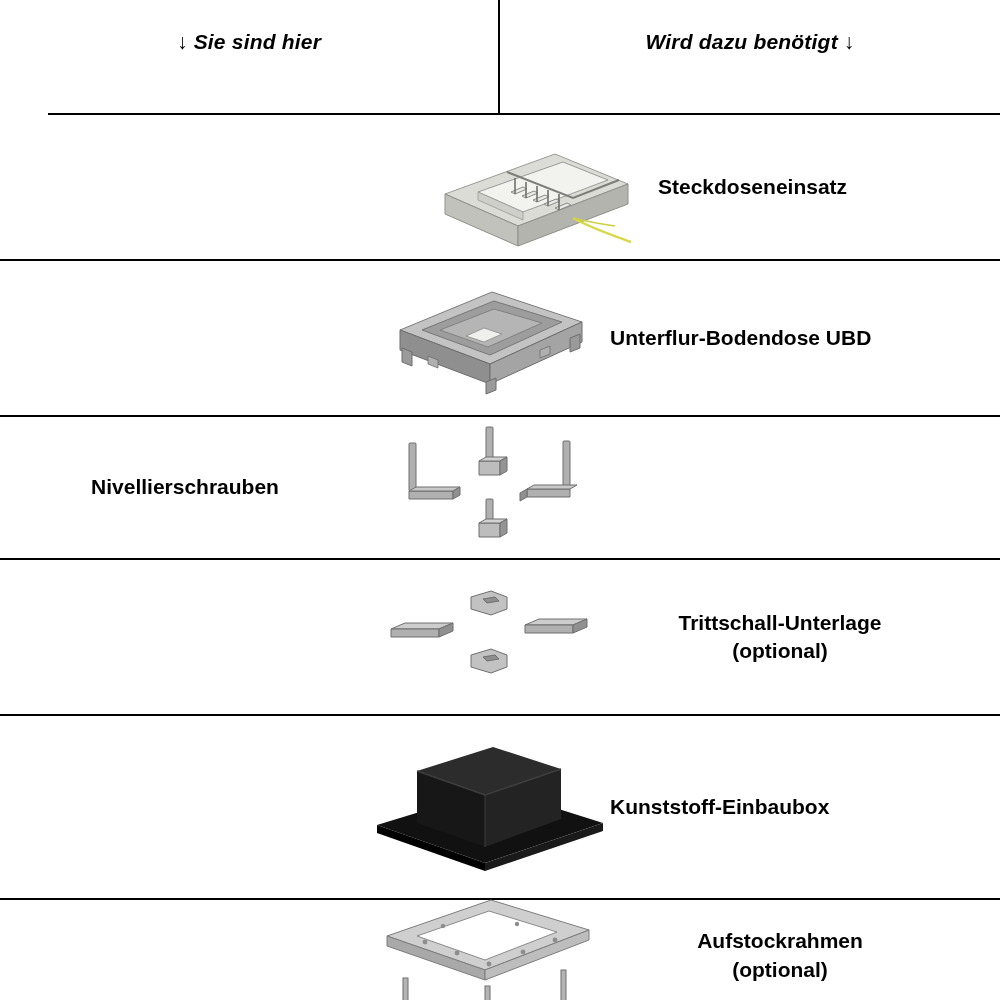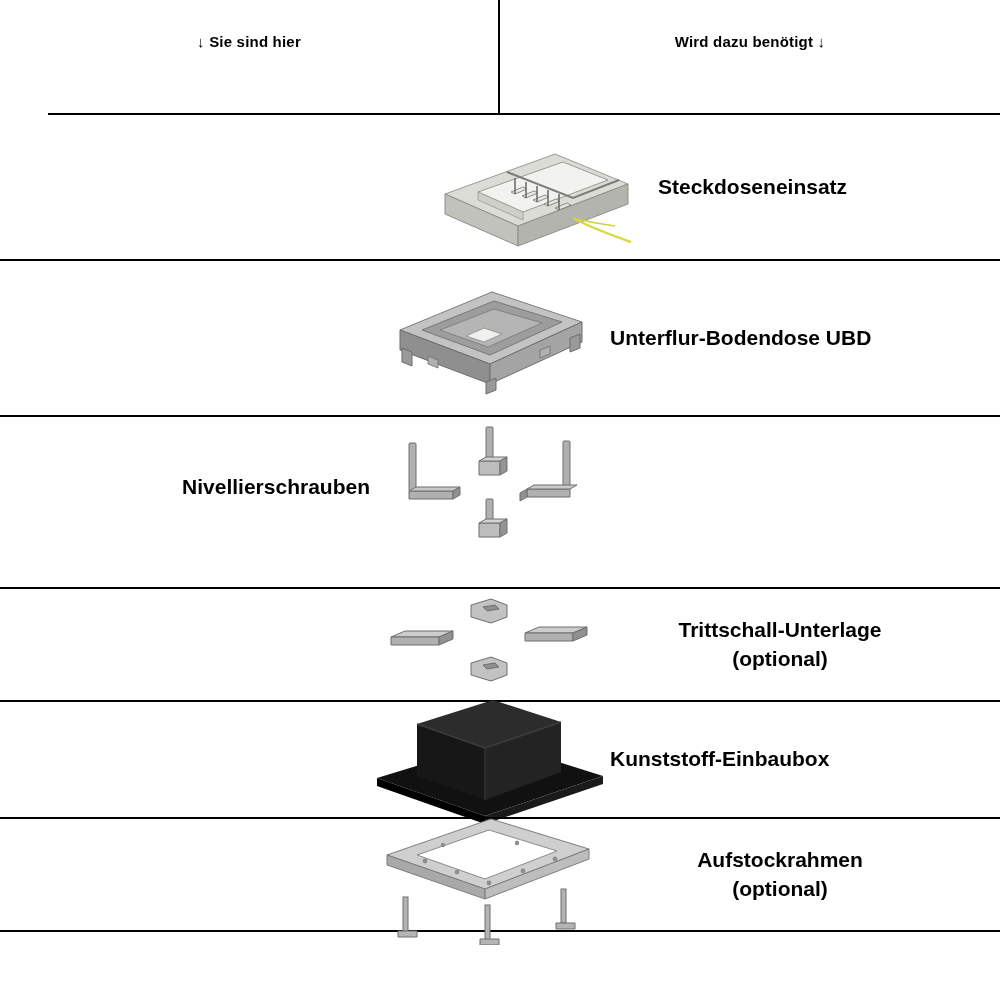--- a/index.html
+++ b/index.html
@@ -40,25 +40,26 @@
     position: absolute;
     top: 0;
     height: 113px;
     display: flex;
     align-items: center;
     justify-content: center;
   }
   .header .col-left { left: 0; width: 498px; }
   .header .col-right { left: 500px; width: 500px; border-radius: 9px; }
   .header-text {
-    font-size: 15px;
+    font-size: 21px;
     font-weight: bold;
     letter-spacing: 0.2px;
     white-space: nowrap;
     padding-bottom: 30px;
+    font-style: italic;
   }
 
   
   .row {
     position: relative;
     border-top: 2px solid #000000;
     box-sizing: border-box;
     width: 1000px;
   }
   .row:last-child { border-bottom: 2px solid #000000; }
@@ -78,21 +79,21 @@
   }
   .label-text {
     font-size: 21px;
     font-weight: bold;
     line-height: 1.35;
     white-space: pre-line;
   }
   .label.left {
     left: 0;
     width: 370px;
-    justify-content: flex-end;
+    justify-content: center;
     text-align: center;
   }
   .label.right {
     left: 610px;
     width: 390px;
     justify-content: flex-start;
     text-align: left;
   }
   .label.right.centered {
     justify-content: center;
@@ -107,22 +108,22 @@
     left: 360px;
     width: 260px;
     height: 100%;
   }
   .art svg { display: block; }
 
   
   .r1 { height: 146px; margin-left: 48px; }
   .r2 { height: 156px; }
   .r3 { height: 143px; }
-  .r4 { height: 113px; margin-top: 29px; }
-  .r5 { height: 117px; }
+  .r4 { height: 156px; }
+  .r5 { height: 184px; }
   .r6 { height: 115px; }
 
   .art-wrap {
     position: absolute;
     left: 50%;
     top: 50%;
     transform: translate(-50%, -50%);
   }
 </style>
 </head>

